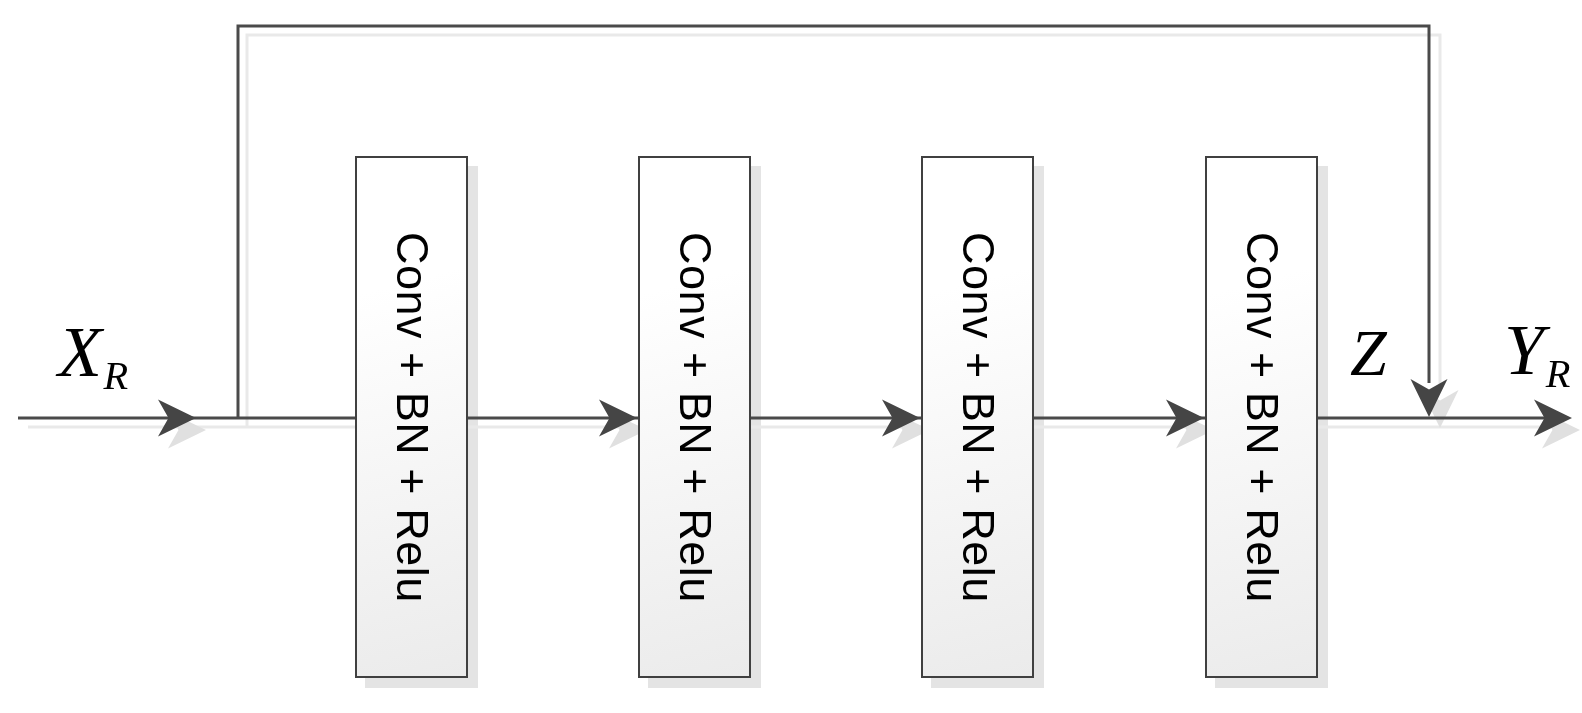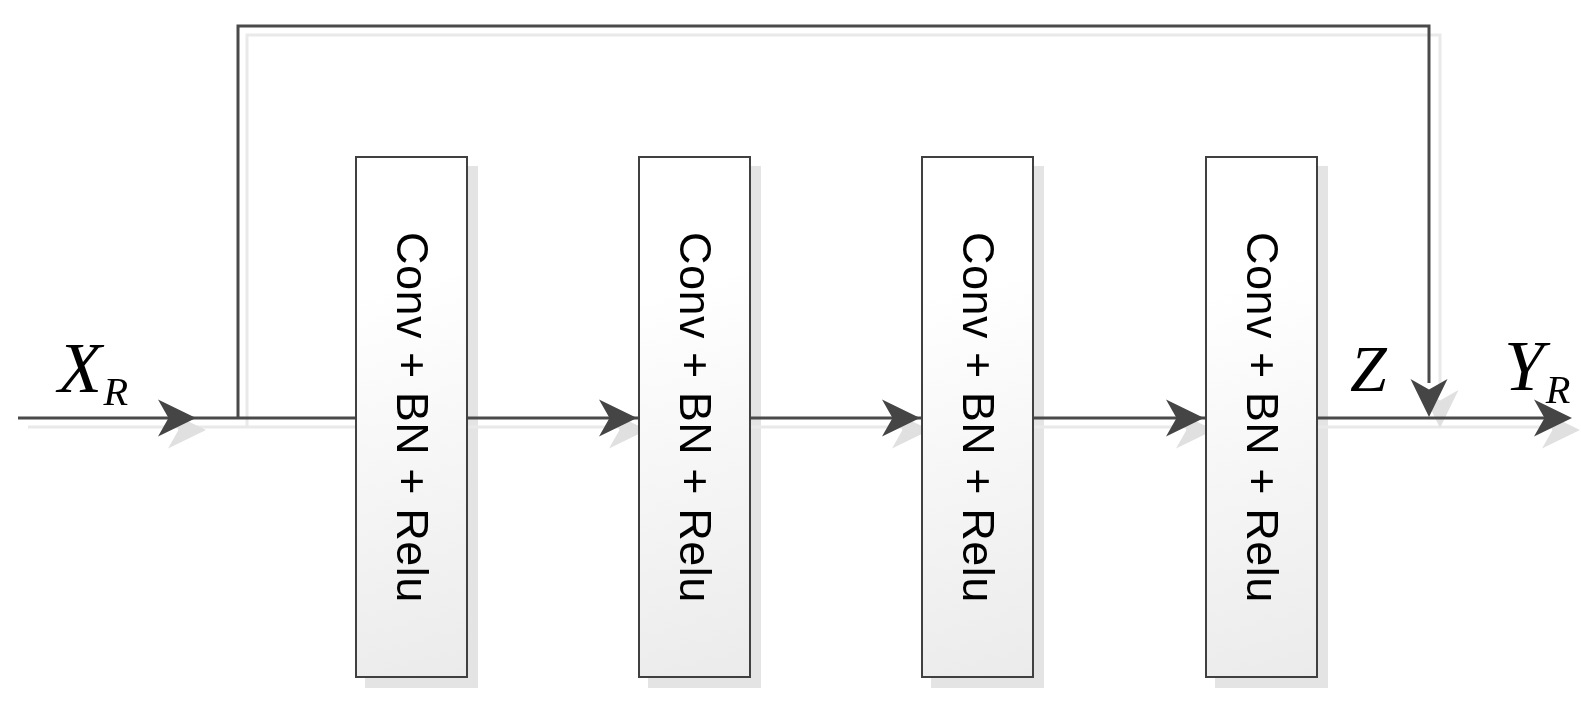--- a/index.html
+++ b/index.html
@@ -49,21 +49,20 @@
     white-space: nowrap;
     letter-spacing: 0.5px;
   }
   .math-label {
     position: absolute;
     font-family: "Liberation Serif", serif;
     font-style: italic;
     font-size: 72px;
     line-height: 1;
     color: var(--text, #000000);
-    margin-top: 16px;
   }
   .math-label .sub {
     font-size: 0.56em;
     vertical-align: -0.32em;
     margin-left: 0.04em;
   }
   .input-label  { left: 58px;   top: 316px; }
   .z-label      { left: 1350px; top: 320px; font-size: 66px; }
   .output-label { left: 1504px; top: 314px; }
 </style>

